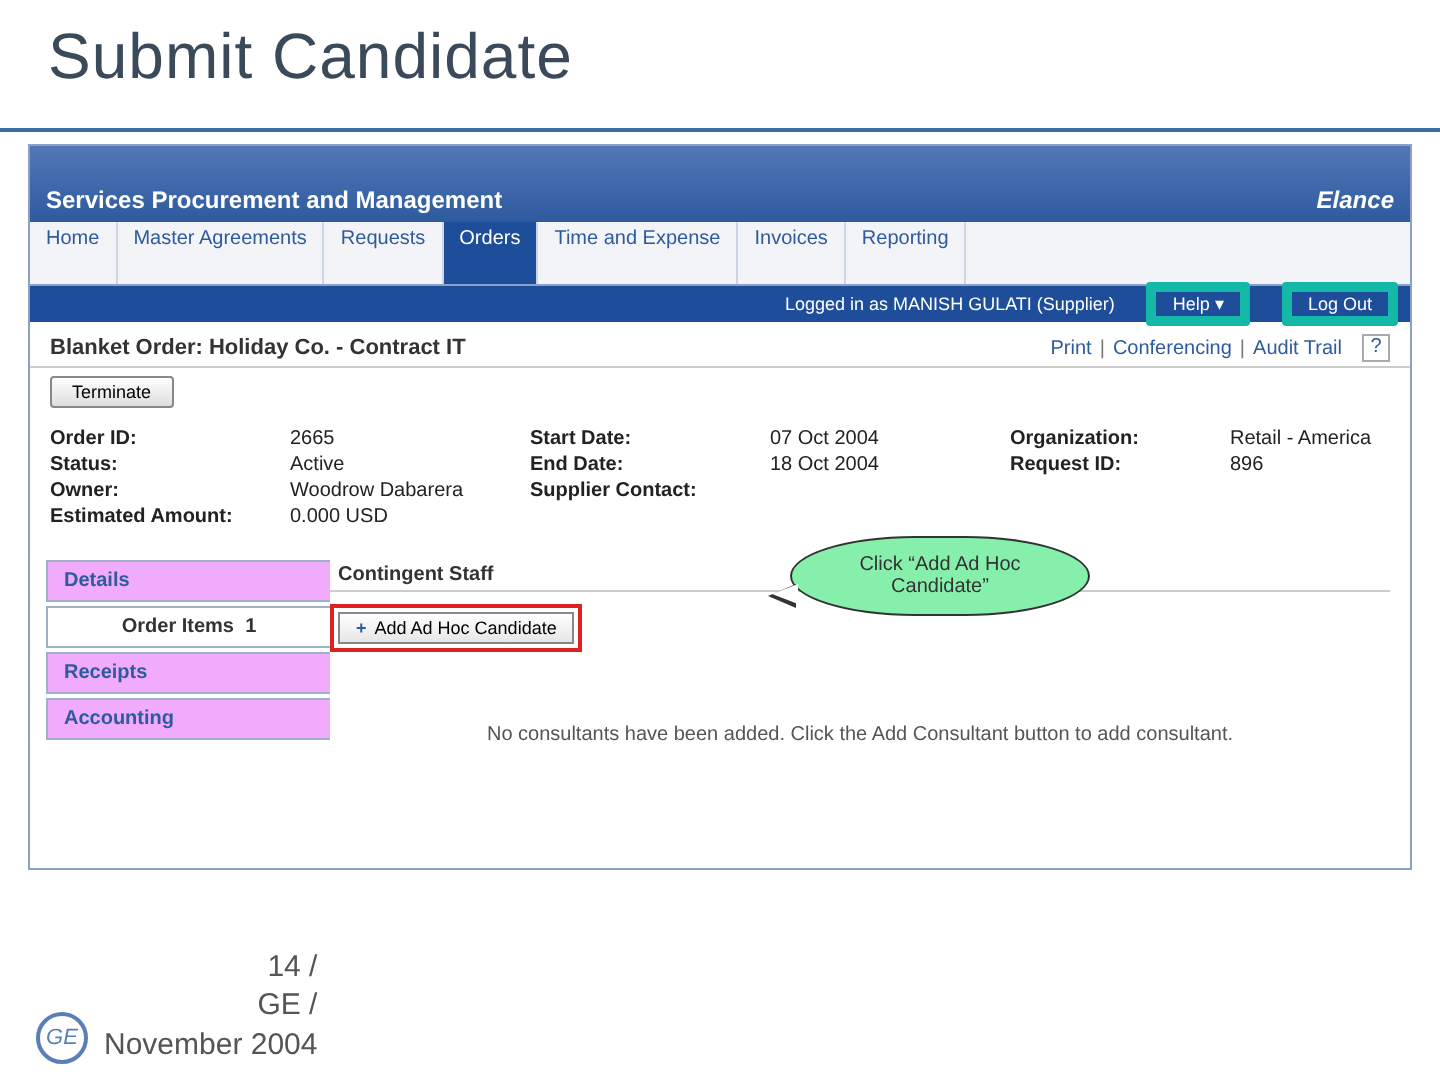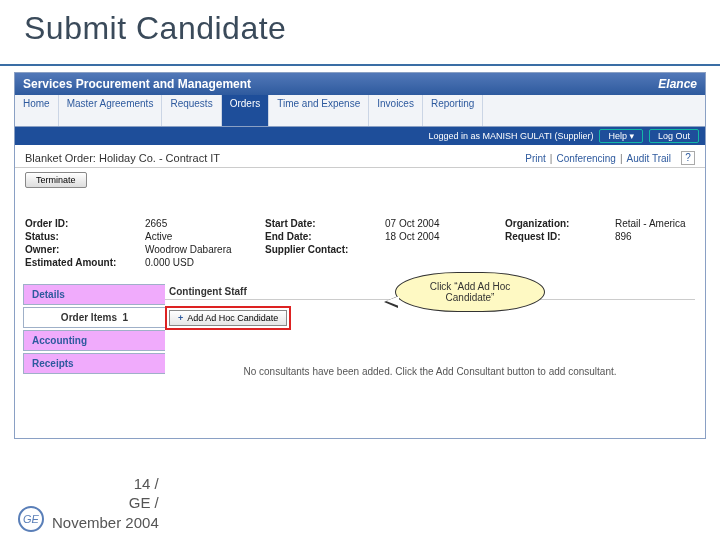--- a/index.html
+++ b/index.html
@@ -25,21 +25,21 @@
     margin: 0 14px;
     border: 1px solid #8aa0c4;
     background: #fff;
   }
   .app-header {
     background: linear-gradient(#5278b8, #2e5a9e);
     color: #fff;
     display: flex;
     align-items: flex-end;
     padding: 4px 8px;
-    height: 22px;
+    height: 38px;
     font-size: 12px;
     font-weight: bold;
   }
   .app-header .spacer { flex: 1; }
   .app-header .brand { font-style: italic; font-weight: bold; }
   .topnav {
     background: #f2f4f8;
     border-bottom: 1px solid #8aa0c4;
     height: 32px;
     display: flex;
@@ -59,40 +59,40 @@
   }
   .subbar {
     background: #1e4e9a;
     color: #fff;
     font-size: 9px;
     text-align: right;
     padding: 3px 6px;
     display: flex;
     justify-content: flex-end;
     align-items: center;
-    gap: 6px;
+    gap: 16px;
     height: 18px;
   }
   .subbar .pill {
-    border: 1px solid #14b8a6;
+    border: 5px solid #14b8a6;
     padding: 1px 8px;
     border-radius: 2px;
     color: #fff;
     cursor: pointer;
     font-size: 9px;
   }
   .page-title-row {
     display: flex;
     align-items: center;
     padding: 6px 10px 2px;
     border-bottom: 1px solid #ccc;
   }
   .page-title-row .pt {
     font-size: 11px;
-    font-weight: normal;
+    font-weight: bold;
     color: #333;
     flex: 1;
   }
   .page-title-row .rlinks {
     font-size: 10px;
     color: #2e5a9e;
     display: flex;
     gap: 4px;
     align-items: center;
   }
@@ -116,21 +116,20 @@
     border-radius: 2px;
     cursor: pointer;
   }
   .details-grid {
     display: grid;
     grid-template-columns: 120px 120px 120px 120px 110px 90px;
     row-gap: 2px;
     padding: 4px 10px 10px;
     font-size: 10px;
     color: #222;
-    margin-top: 20px;
   }
   .details-grid .lab { font-weight: bold; }
   .body-row {
     display: flex;
     align-items: flex-start;
   }
   .sidetabs {
     width: 150px;
     padding: 6px 0 0 8px;
   }
@@ -181,21 +180,21 @@
   }
   .add-btn .plus {
     display:inline-block;
     color:#2e5a9e;
     font-weight:bold;
   }
   .callout {
     position: absolute;
     left: 230px;
     top: -6px;
-    background: #fef9c3;
+    background: #86efac;
     border: 1px solid #333;
     border-radius: 50% / 60%;
     padding: 8px 18px;
     font-size: 10px;
     text-align: center;
     width: 150px;
     box-shadow: 0 0 0 #000;
   }
   .callout::before {
     content: "";
@@ -320,22 +319,22 @@
       <div></div>
       <div></div>
   </div>
 
   <div class="body-row">
     <div class="sidetabs">
       <div class="sidetab">Details</div>
       <div class="sidetab active">
         <span>Order Items</span>&nbsp;&nbsp;<span>1</span>
       </div>
+      <div class="sidetab">Receipts</div>
       <div class="sidetab">Accounting</div>
-      <div class="sidetab">Receipts</div>
     </div>
 
     <div class="main-area">
       <div class="section-head">Contingent Staff</div>
 
       <span class="add-btn-wrap">
         <button class="add-btn">
           <span class="plus">+</span>
           <span>Add Ad Hoc Candidate</span>
         </button>

